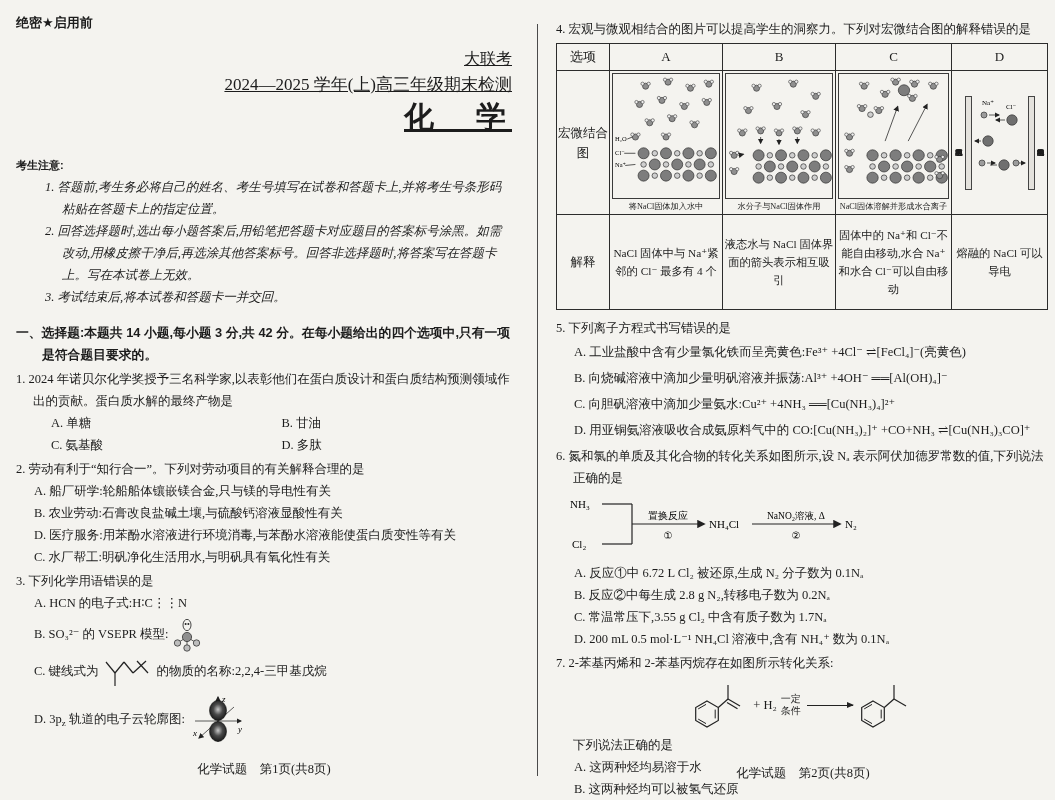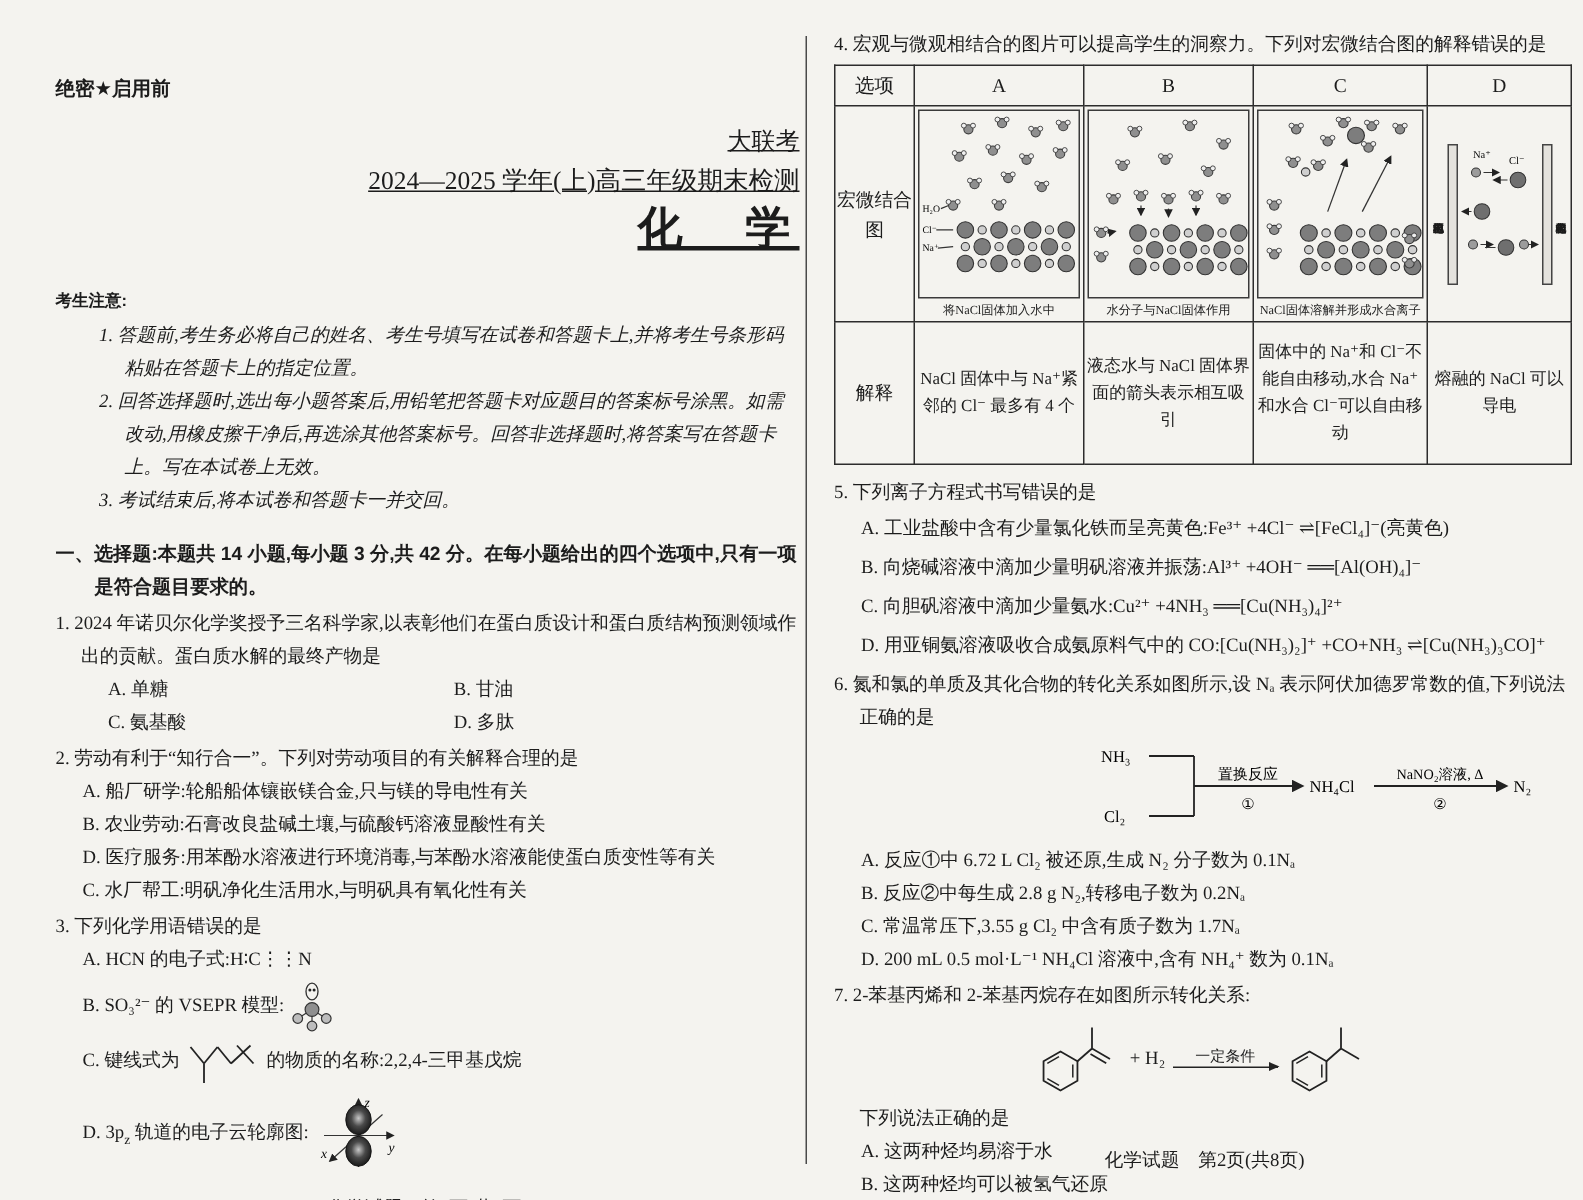--- a/index.html
+++ b/index.html
@@ -1,20 +1,20 @@
 <!DOCTYPE html>
 <html><head>
 <meta charset="utf-8">
 <style>
   html,body{margin:0;padding:0;}
   body{width:1055px;height:800px;background:#f4f3ef;font-family:"Liberation Serif","DejaVu Serif",serif;color:#1c1c1c;overflow:hidden;}
   .sheet{position:relative;width:1055px;height:800px;}
   .divider{position:absolute;left:537px;top:24px;height:752px;width:1px;background:#4a4a4a;}
   .col{position:absolute;font-size:12.5px;line-height:22px;}
-  .col.left{left:37px;top:12px;width:496px;margin-top:36px;}
+  .col.left{left:16px;top:12px;width:496px;}
   .col.right{left:556px;top:16px;width:494px;}
   .classified{font-weight:bold;font-size:13px;font-family:"Liberation Sans","DejaVu Sans",sans-serif;}
   .center{text-align:right;text-decoration:underline;}
   .t1{font-size:16px;margin-top:14px;}
   .t2{font-size:17px;margin-top:4px;}
   .subject{font-size:30px;font-weight:bold;margin-top:10px;letter-spacing:6px;}
   .notice-title{font-weight:bold;font-size:11px;font-family:"Liberation Sans","DejaVu Sans",sans-serif;margin-top:26px;}
   .kai{font-style:italic;}
   .notices p{margin:0;padding-left:46px;text-indent:-17px;}
   .masses{margin-top:0;padding-left:29px;}
@@ -32,23 +32,23 @@
   table.qtable th.hd{height:24px;font-size:13px;}
   .rowlab{font-size:12.5px;line-height:20px;padding:0 4px;}
   .imgcell{vertical-align:top;padding:3px 3px 1px 3px;}
   .diagbox{border:1px solid #3a3a3a;height:124px;margin:1px;}
   .cap{font-size:8.2px;line-height:13px;text-align:center;white-space:nowrap;overflow:hidden;}
   .expl{font-size:11.3px;line-height:18px;padding:2px 3px;height:92px;}
   .dcell{display:flex;align-items:center;justify-content:center;height:128px;gap:2px;}
   .vtext{writing-mode:vertical-rl;text-orientation:upright;font-size:7.3px;line-height:1.05;letter-spacing:0;}
   .electrode{width:5px;height:92px;border:1px solid #444;background:#e4e2dd;}
   
-  .figrow{text-align:right;margin:2px 0;}
+  .figrow{text-align:left;margin:2px 0;}
   .rxnrow{display:flex;align-items:center;justify-content:center;gap:4px;margin:2px 0 0 0;}
-  .arrowlab{display:inline-flex;flex-direction:column;align-items:center;width:72px;}
+  .arrowlab{display:inline-flex;flex-direction:row;align-items:center;width:72px;}
   .cond{font-size:10px;line-height:12px;}
   .aline{display:block;width:70px;height:0;border-top:1.2px solid #222;position:relative;}
   .aline:after{content:"";position:absolute;right:-1px;top:-3.6px;border-left:7px solid #222;border-top:3px solid transparent;border-bottom:3px solid transparent;}
   .footer{position:absolute;width:100%;text-align:center;font-size:12.5px;}
   .f1{top:746px;} 
   svg text{font-family:"Liberation Serif","DejaVu Serif",serif;}
   .ln{stroke:#222;stroke-width:1.2;fill:none;}
   .lnthin{stroke:#333;stroke-width:0.8;fill:none;}
 </style>
 </head>

